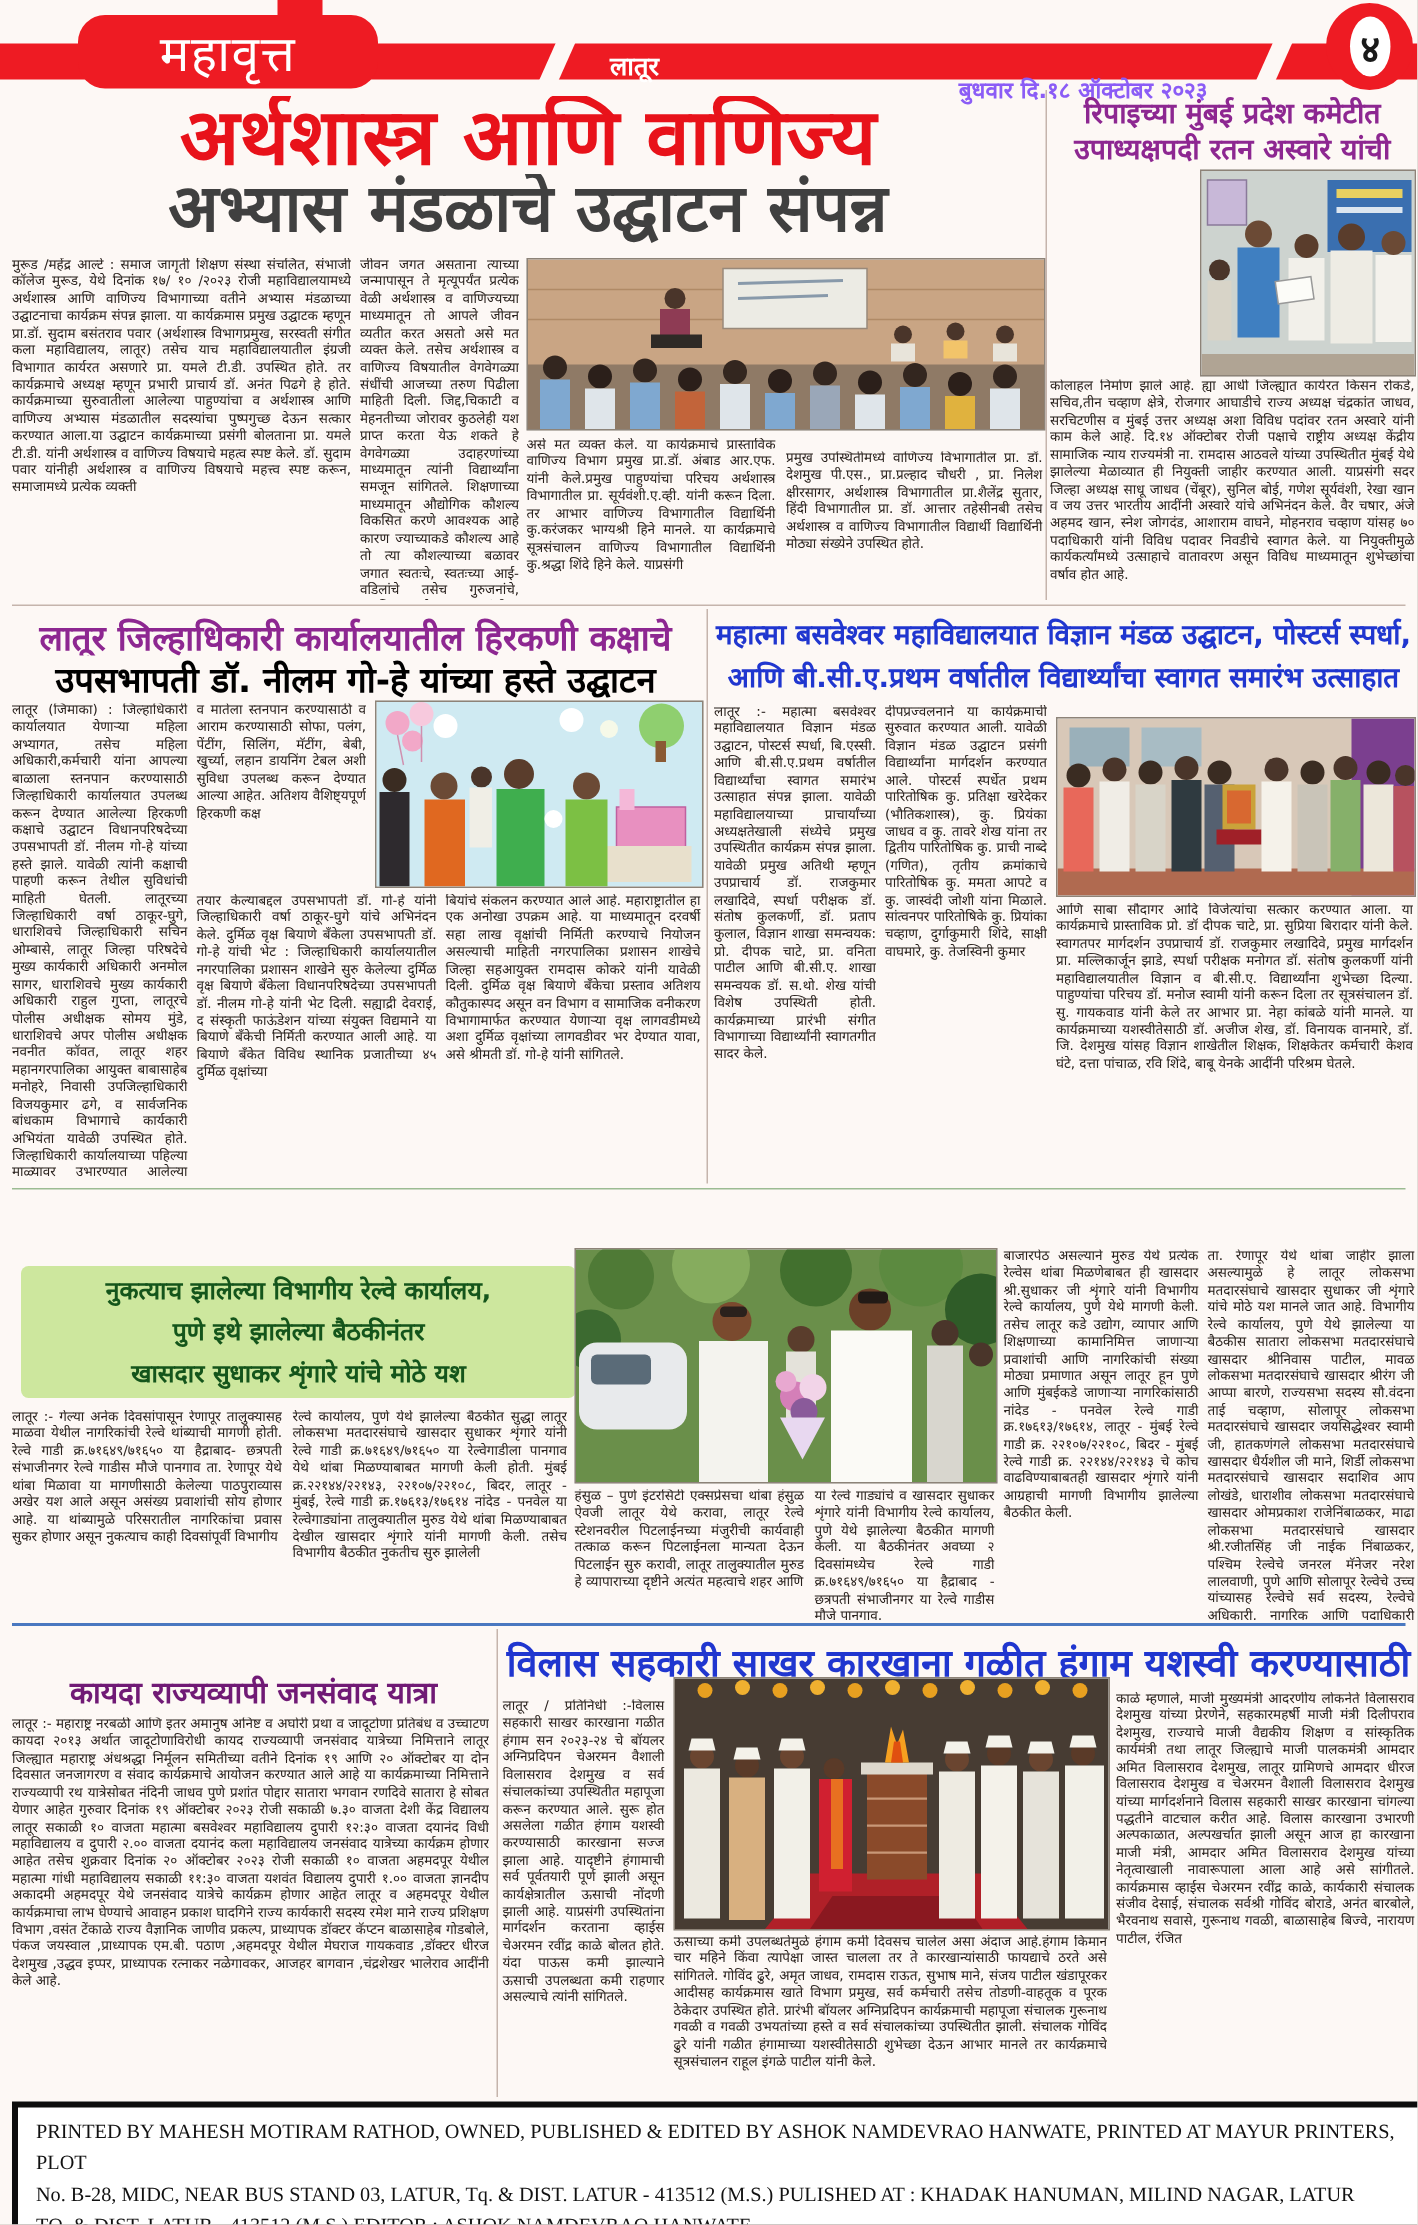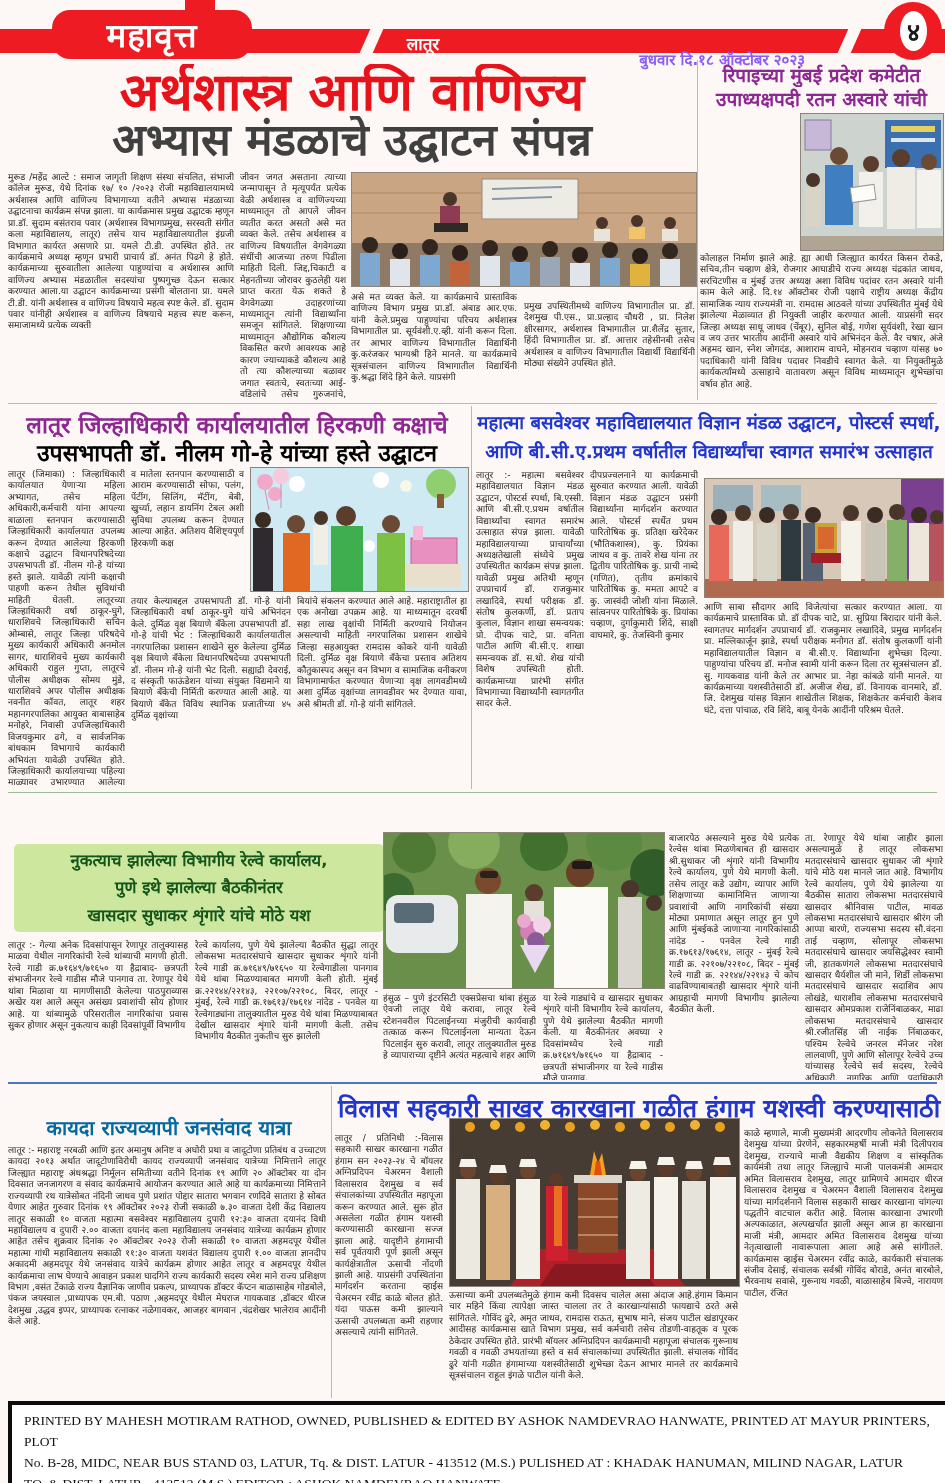--- a/index.html
+++ b/index.html
@@ -9,21 +9,21 @@
   .dev{position:absolute;font-size:9px;line-height:1.27;text-align:justify;color:#29211d;overflow:hidden;}
   .hl{position:absolute;font-weight:bold;text-align:center;overflow:hidden;}
   .photo{position:absolute;border:1px solid #8d8378;background:#ddd;}
   .photo svg{width:100%;height:100%;display:block;}
   .rule{position:absolute;background:#c5b4ac;}
   
   .mastbar{position:absolute;left:0;top:29px;width:945px;height:24px;background:#ee1b23;}
   .notch{position:absolute;top:27px;width:13px;height:28px;background:#fdf8f5;transform:skewX(-24deg);}
   .brandbox{position:absolute;left:52px;top:10px;width:200px;height:49px;background:#ee1b23;border-radius:18px;
             display:flex;align-items:center;justify-content:center;}
-  .brand{color:#fff;font-size:33px;font-weight:bold;letter-spacing:1px;text-align:center;}
+  .brand{color:#fff;font-size:33px;font-weight:normal;letter-spacing:1px;text-align:center;}
   .mastcity{position:absolute;top:32px;left:368px;width:110px;text-align:center;color:#fff;font-weight:bold;font-size:17px;}
   .mastdate{position:absolute;top:49px;left:575px;width:230px;text-align:right;color:#8b5cf6;font-weight:bold;font-size:15px;}
   .badge{position:absolute;left:884px;top:2px;width:58px;height:58px;background:#ee1b23;border-radius:50%;}
   .badge-in{position:absolute;left:16px;top:9px;width:27px;height:40px;background:#fff;border-radius:50%;
             display:flex;align-items:center;justify-content:center;font-size:25px;font-weight:bold;color:#1a1a1a;}
   .greenbox{position:absolute;background:#cde79e;border-radius:5px;color:#14551b;font-weight:bold;
             font-size:16.5px;text-align:center;display:flex;flex-direction:column;justify-content:center;line-height:1.65;}
   .footerbox{position:absolute;left:8px;top:1401px;width:913px;height:66px;background:#fff;border:4px solid #0d0d0d;
              font-family:"Liberation Serif",serif;font-size:13.5px;color:#111;padding:6px 12px;line-height:1.55;}
 </style>
@@ -247,21 +247,21 @@
   </div>
 
   <div class="dev" style="left:383px;top:993px;width:153px;height:87px;">हंसुळ – पुणे इंटरसिटी एक्सप्रेसचा थांबा हंसुळ ऐवजी लातूर येथे करावा, लातूर रेल्वे स्टेशनवरील पिटलाईनच्या मंजुरीची कार्यवाही तत्काळ करून पिटलाईनला मान्यता देऊन पिटलाईन सुरु करावी, लातूर तालुक्यातील मुरुड हे व्यापाराच्या दृष्टीने अत्यंत महत्वाचे शहर आणि</div>
   <div class="dev" style="left:543px;top:993px;width:120px;height:87px;">या रेल्वे गाड्यांचे व खासदार सुधाकर शृंगारे यांनी विभागीय रेल्वे कार्यालय, पुणे येथे झालेल्या बैठकीत मागणी केली. या बैठकीनंतर अवघ्या २ दिवसांमध्येच रेल्वे गाडी क्र.७१६४९/७१६५० या हैद्राबाद - छत्रपती संभाजीनगर या रेल्वे गाडीस मौजे पानगाव,</div>
   <div class="dev" style="left:669px;top:833px;width:130px;height:247px;">बाजारपेठ असल्याने मुरुड येथे प्रत्येक रेल्वेस थांबा मिळणेबाबत ही खासदार श्री.सुधाकर जी शृंगारे यांनी विभागीय रेल्वे कार्यालय, पुणे येथे मागणी केली. तसेच लातूर कडे उद्योग, व्यापार आणि शिक्षणाच्या कामानिमित्त जाणाऱ्या प्रवाशांची आणि नागरिकांची संख्या मोठ्या प्रमाणात असून लातूर हून पुणे आणि मुंबईकडे जाणाऱ्या नागरिकांसाठी नांदेड - पनवेल रेल्वे गाडी क्र.१७६१३/१७६१४, लातूर - मुंबई रेल्वे गाडी क्र. २२१०७/२२१०८, बिदर - मुंबई रेल्वे गाडी क्र. २२१४४/२२१४३ चे कोच वाढविण्याबाबतही खासदार शृंगारे यांनी आग्रहाची मागणी विभागीय झालेल्या बैठकीत केली.</div>
   <div class="dev" style="left:805px;top:833px;width:138px;height:247px;">ता. रेणापूर येथे थांबा जाहीर झाला असल्यामुळे हे लातूर लोकसभा मतदारसंघाचे खासदार सुधाकर जी शृंगारे यांचे मोठे यश मानले जात आहे. विभागीय रेल्वे कार्यालय, पुणे येथे झालेल्या या बैठकीस सातारा लोकसभा मतदारसंघाचे खासदार श्रीनिवास पाटील, मावळ लोकसभा मतदारसंघाचे खासदार श्रीरंग जी आप्पा बारणे, राज्यसभा सदस्य सौ.वंदना ताई चव्हाण, सोलापूर लोकसभा मतदारसंघाचे खासदार जयसिद्धेश्वर स्वामी जी, हातकणंगले लोकसभा मतदारसंघाचे खासदार धैर्यशील जी माने, शिर्डी लोकसभा मतदारसंघाचे खासदार सदाशिव आप लोखंडे, धाराशीव लोकसभा मतदारसंघाचे खासदार ओमप्रकाश राजेनिंबाळकर, माढा लोकसभा मतदारसंघाचे खासदार श्री.रजीतसिंह जी नाईक निंबाळकर, पश्चिम रेल्वेचे जनरल मॅनेजर नरेश लालवाणी, पुणे आणि सोलापूर रेल्वेचे उच्च यांच्यासह रेल्वेचे सर्व सदस्य, रेल्वेचे अधिकारी, नागरिक आणि पदाधिकारी उपस्थित होते.</div>
 
   <div class="rule" style="left:8px;top:1082px;width:929px;height:2px;background:#4a78c0;"></div>
   <div class="rule" style="left:331px;top:1086px;width:1px;height:312px;"></div>
 
-  <div class="hl" style="left:8px;top:1114px;width:322px;height:26px;font-size:20px;color:#0369a1;">कायदा राज्यव्यापी जनसंवाद यात्रा</div>
+  <div class="hl" style="left:8px;top:1114px;width:322px;height:26px;font-size:20px;color:#701a75;">कायदा राज्यव्यापी जनसंवाद यात्रा</div>
   <div class="dev" style="left:8px;top:1145px;width:318px;height:252px;">लातूर :- महाराष्ट्र नरबळी आणि इतर अमानुष अनिष्ट व अघोरी प्रथा व जादूटोणा प्रतिबंध व उच्चाटण कायदा २०१३ अर्थात जादूटोणाविरोधी कायद राज्यव्यापी जनसंवाद यात्रेच्या निमित्ताने लातूर जिल्ह्यात महाराष्ट्र अंधश्रद्धा निर्मूलन समितीच्या वतीने दिनांक १९ आणि २० ऑक्टोबर या दोन दिवसात जनजागरण व संवाद कार्यक्रमाचे आयोजन करण्यात आले आहे या कार्यक्रमाच्या निमित्ताने राज्यव्यापी रथ यात्रेसोबत नंदिनी जाधव पुणे प्रशांत पोद्दार सातारा भगवान रणदिवे सातारा हे सोबत येणार आहेत गुरुवार दिनांक १९ ऑक्टोबर २०२३ रोजी सकाळी ७.३० वाजता देशी केंद्र विद्यालय लातूर सकाळी १० वाजता महात्मा बसवेश्वर महाविद्यालय दुपारी १२:३० वाजता दयानंद विधी महाविद्यालय व दुपारी २.०० वाजता दयानंद कला महाविद्यालय जनसंवाद यात्रेच्या कार्यक्रम होणार आहेत तसेच शुक्रवार दिनांक २० ऑक्टोबर २०२३ रोजी सकाळी १० वाजता अहमदपूर येथील महात्मा गांधी महाविद्यालय सकाळी ११:३० वाजता यशवंत विद्यालय दुपारी १.०० वाजता ज्ञानदीप अकादमी अहमदपूर येथे जनसंवाद यात्रेचे कार्यक्रम होणार आहेत लातूर व अहमदपूर येथील कार्यक्रमाचा लाभ घेण्याचे आवाहन प्रकाश घादगिने राज्य कार्यकारी सदस्य रमेश माने राज्य प्रशिक्षण विभाग ,वसंत टेंकाळे राज्य वैज्ञानिक जाणीव प्रकल्प, प्राध्यापक डॉक्टर कॅप्टन बाळासाहेब गोडबोले, पंकज जयस्वाल ,प्राध्यापक एम.बी. पठाण ,अहमदपूर येथील मेघराज गायकवाड ,डॉक्टर धीरज देशमुख ,उद्धव इप्पर, प्राध्यापक रत्नाकर नळेगावकर, आजहर बागवान ,चंद्रशेखर भालेराव आदींनी केले आहे.</div>
 
   <div class="hl" style="left:335px;top:1090px;width:608px;height:36px;font-size:25px;color:#2036cf;">विलास सहकारी साखर कारखाना गळीत हंगाम यशस्वी करण्यासाठी सज्ज</div>
   <div class="dev" style="left:335px;top:1133px;width:108px;height:264px;">लातूर / प्रतिनिधी :-विलास सहकारी साखर कारखाना गळीत हंगाम सन २०२३-२४ चे बॉयलर अग्निप्रदिपन चेअरमन वैशाली विलासराव देशमुख व सर्व संचालकांच्या उपस्थितीत महापूजा करून करण्यात आले. सुरू होत असलेला गळीत हंगाम यशस्वी करण्यासाठी कारखाना सज्ज झाला आहे. यादृष्टीने हंगामाची सर्व पूर्वतयारी पूर्ण झाली असून कार्यक्षेत्रातील ऊसाची नोंदणी झाली आहे. याप्रसंगी उपस्थितांना मार्गदर्शन करताना व्हाईस चेअरमन रवींद्र काळे बोलत होते. यंदा पाऊस कमी झाल्याने ऊसाची उपलब्धता कमी राहणार असल्याचे त्यांनी सांगितले.</div>
 
   <div class="photo" style="left:449px;top:1118px;width:289px;height:167px;">
     <svg viewBox="0 0 289 167" preserveAspectRatio="none">
       <rect width="289" height="167" fill="#473c33"></rect>
       <g>
         <circle cx="20" cy="8" r="5" fill="#e8a020"></circle>

